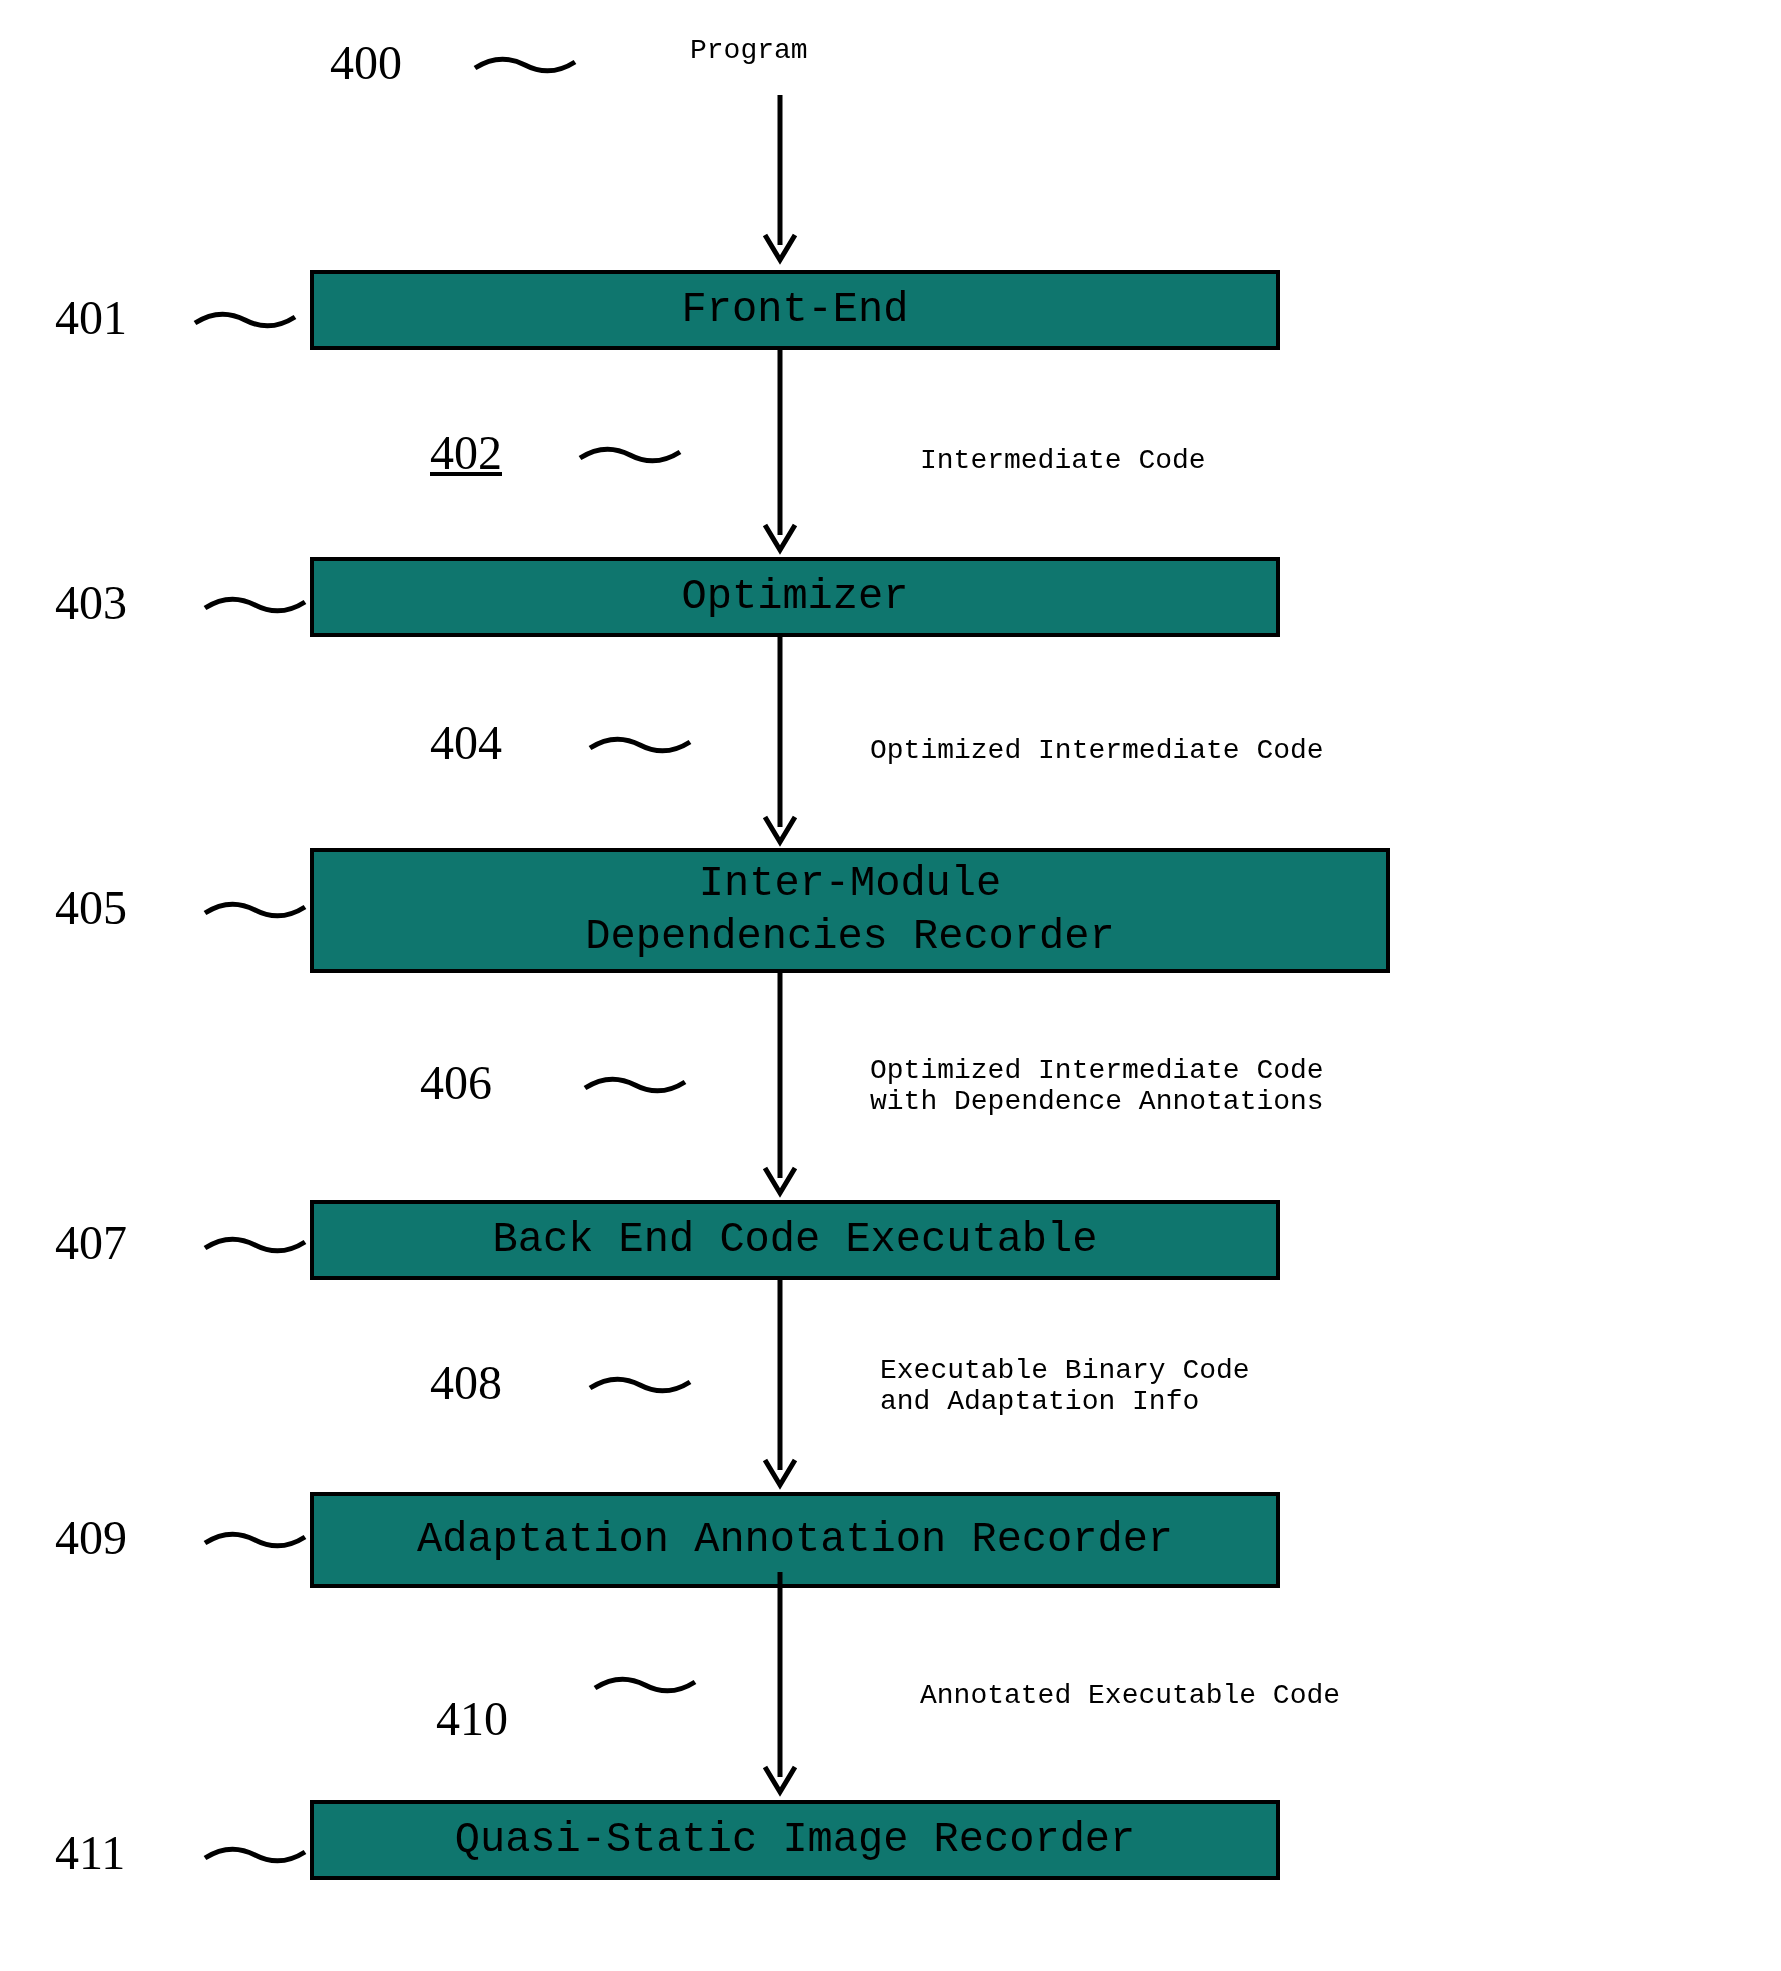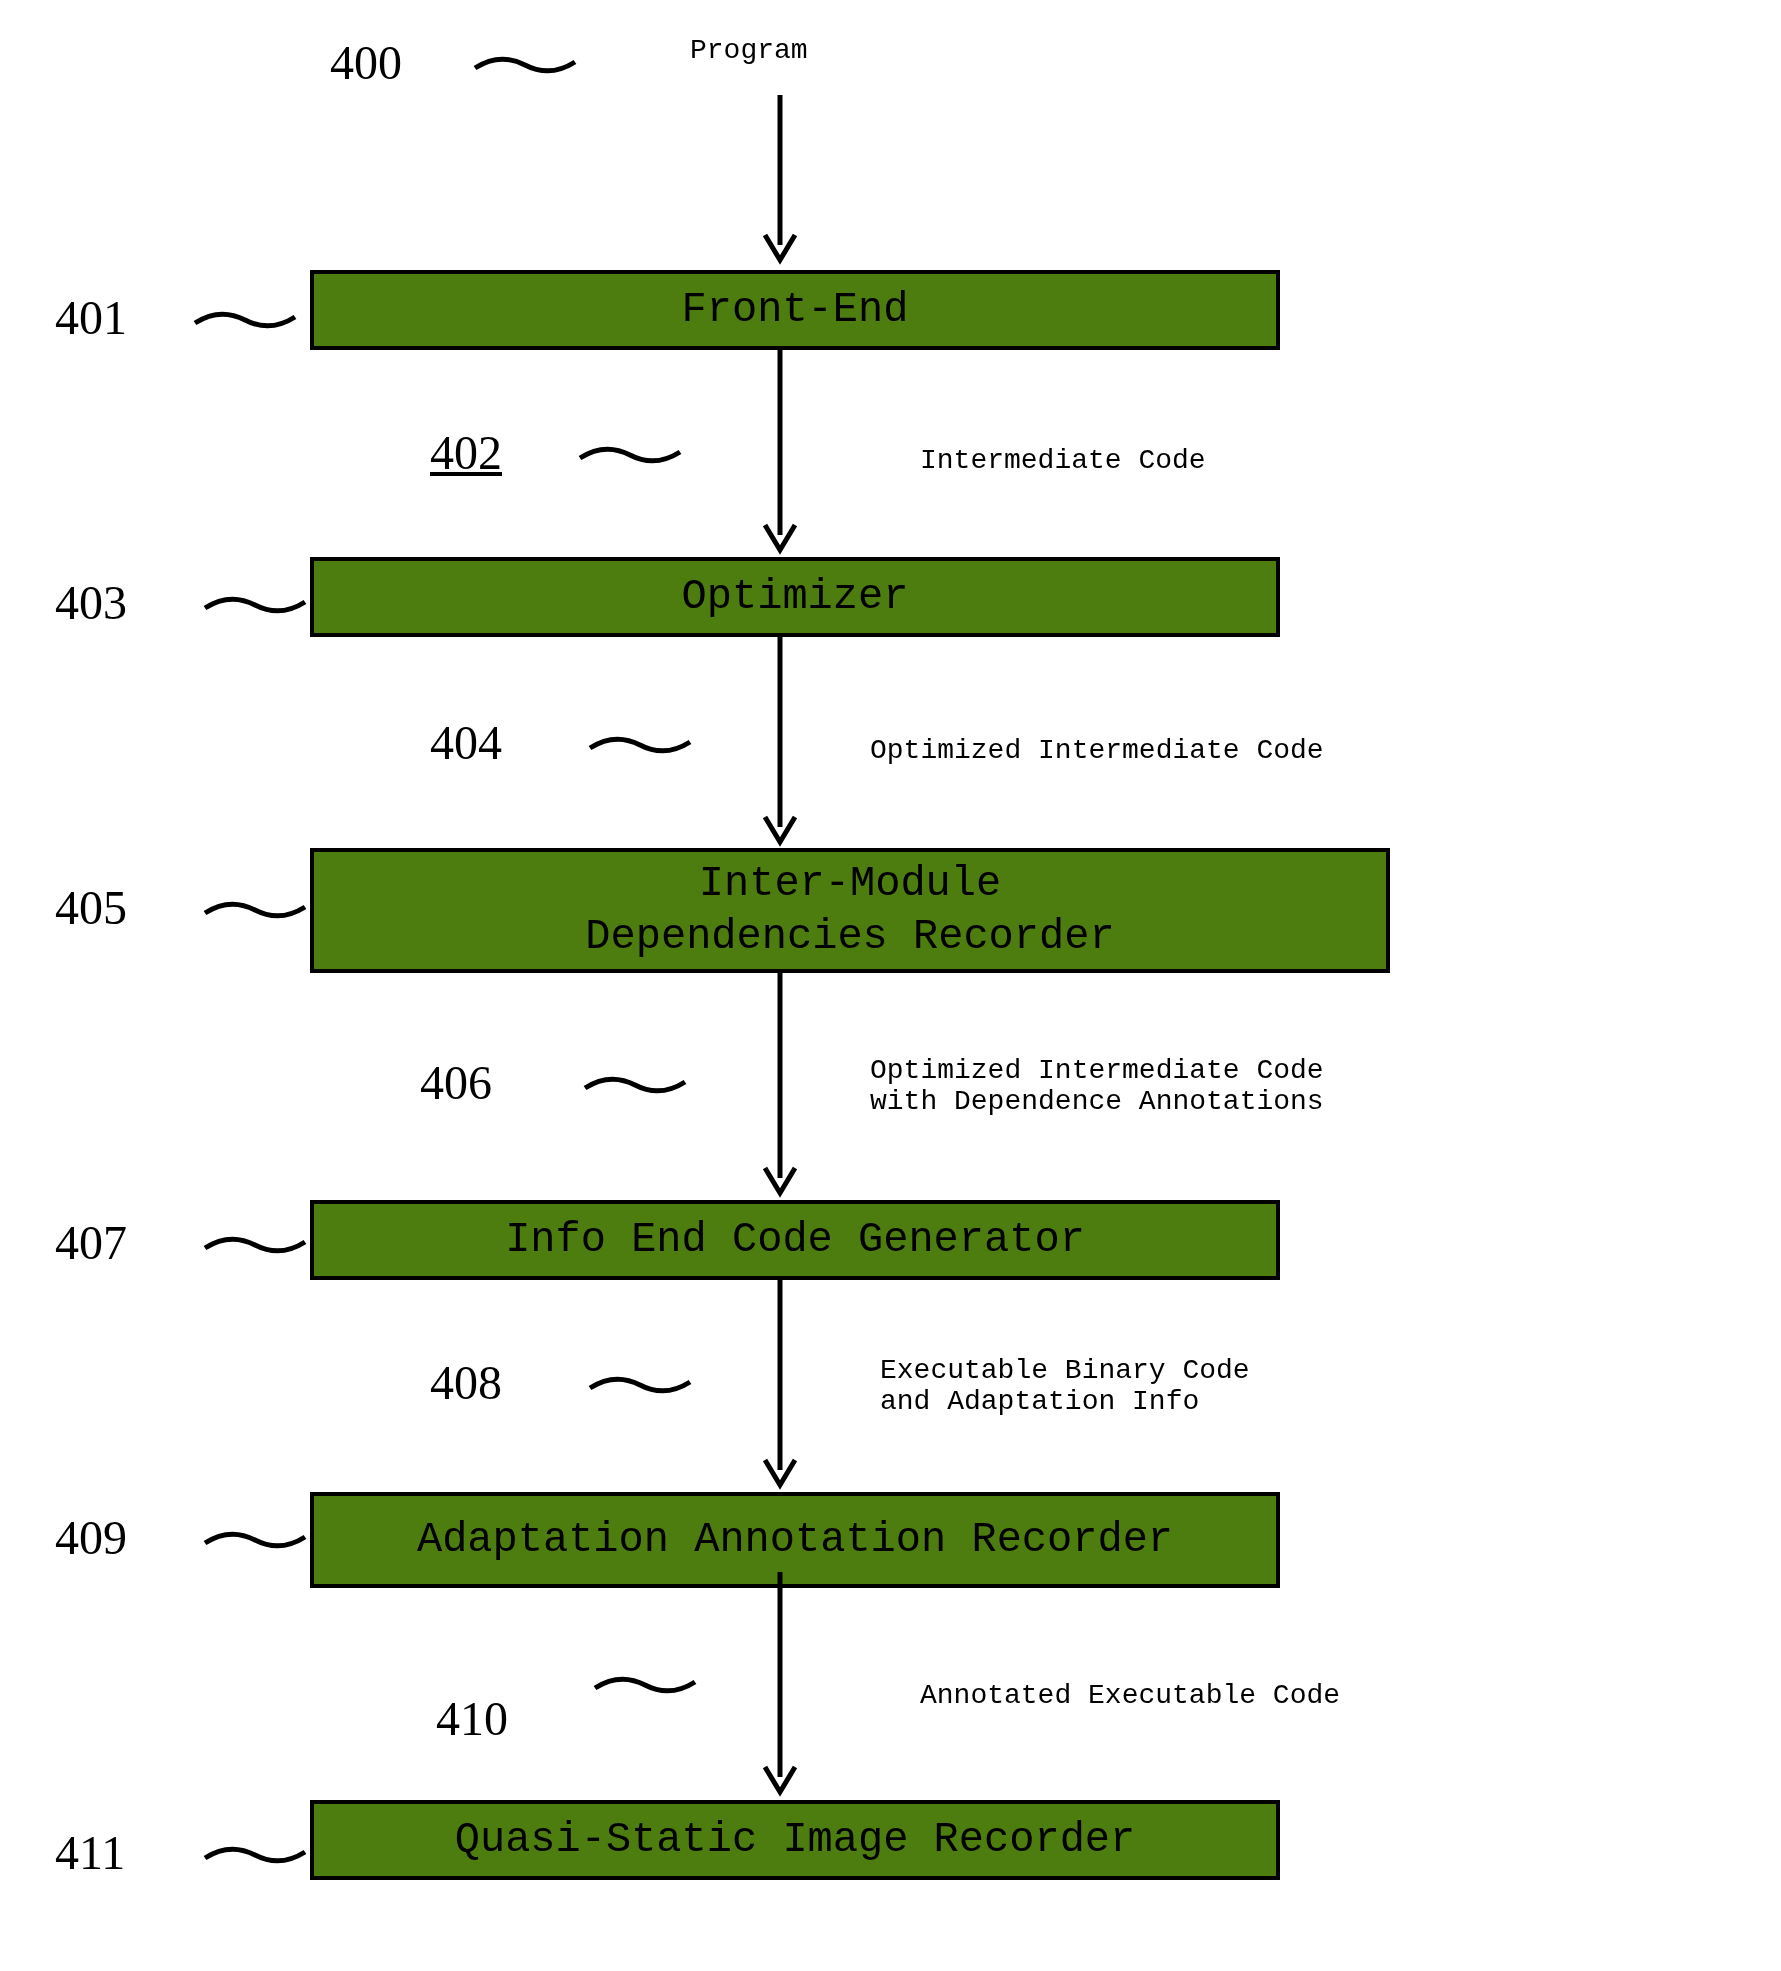--- a/index.html
+++ b/index.html
@@ -17,21 +17,21 @@
     }
     .label {
       font-family: "Courier New", monospace;
       font-size: 28px;
       position: absolute;
       white-space: pre;
     }
     .box {
       position: absolute;
       border: 4px solid #000;
-      background: #4d7c0f;
+      background: #0f766e;
       display: flex;
       align-items: center;
       justify-content: center;
       text-align: center;
       font-family: "Courier New", monospace;
       font-size: 42px;
       line-height: 1.25;
       padding: 4px;
     }
     svg.arrowsvg {
@@ -106,21 +106,21 @@
   <path d="M5 195 L20 220 L35 195" stroke="#000" stroke-width="5" fill="none"></path>
 </svg>
 <span class="label" style="left:870px; top:1055px;">Optimized Intermediate Code
 with Dependence Annotations</span>
 
 <span class="hand" style="left:55px; top:1215px;">407</span>
 <svg class="arrowsvg" style="left:200px; top:1230px;" width="110" height="30">
     <path d="M5 18 Q 30 2, 55 15 T 105 12" stroke="#000" stroke-width="5" fill="none"></path>
   </svg>
 <div class="box" style="left:310px; top:1200px; width:970px; height:80px;">
-  <span>Info End Code Generator</span>
+  <span>Back End Code Executable</span>
 </div>
 
 <span class="hand" style="left:430px; top:1355px;">408</span>
 <svg class="arrowsvg" style="left:585px; top:1370px;" width="110" height="30">
     <path d="M5 18 Q 30 2, 55 15 T 105 12" stroke="#000" stroke-width="5" fill="none"></path>
   </svg>
 <svg class="arrowsvg" style="left:760px; top:1280px;" width="40" height="210">
   <line x1="20" y1="0" x2="20" y2="190" stroke="#000" stroke-width="5"></line>
   <path d="M5 180 L20 205 L35 180" stroke="#000" stroke-width="5" fill="none"></path>
 </svg>

